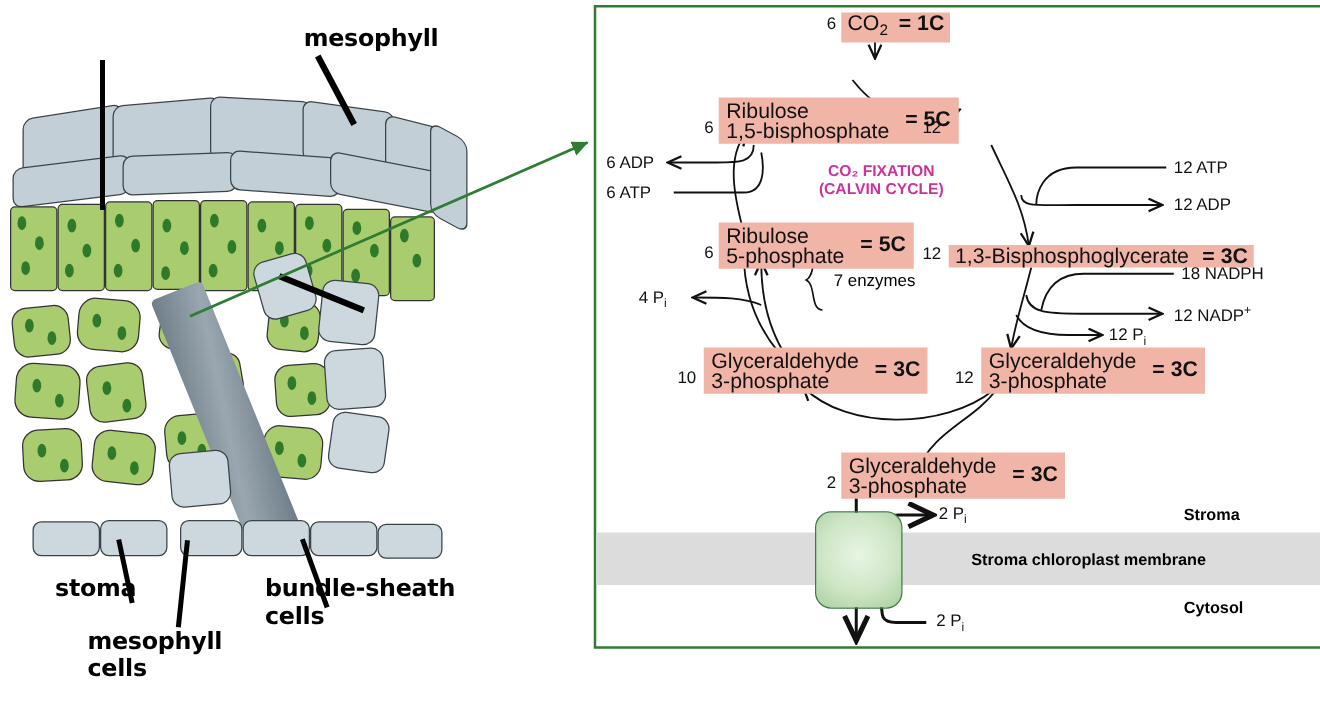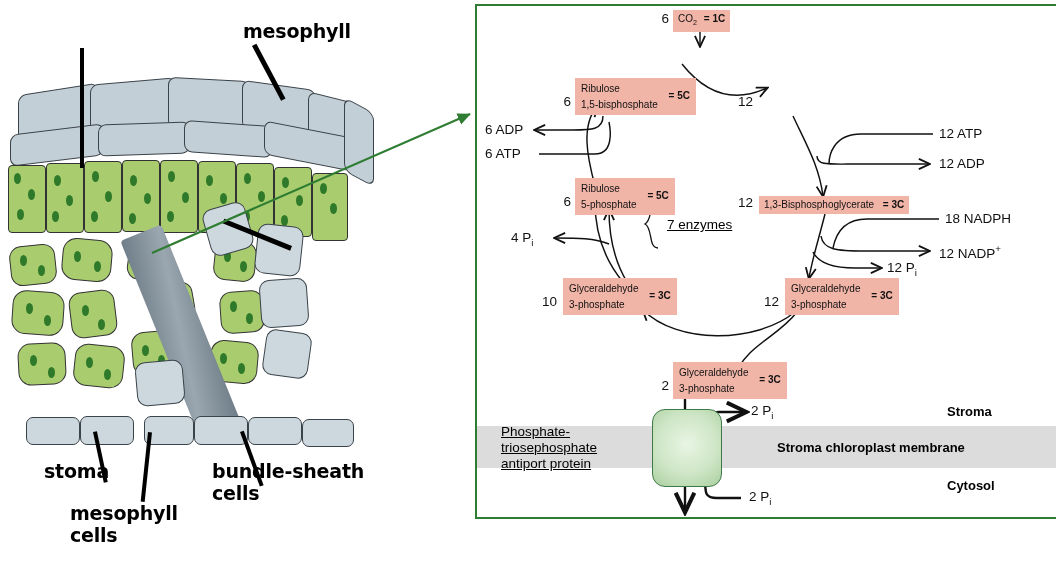--- a/index.html
+++ b/index.html
@@ -18,29 +18,29 @@
   .meso{position:absolute;background:#a9cc6e;border:1.6px solid #333;border-radius:4px;}
   .chl{position:absolute;background:#2e7a2a;border-radius:50%;}
   .bsc{position:absolute;background:#cdd8de;border:1.5px solid #3a4349;border-radius:6px;}
   .vb{position:absolute;background:#7e8b96;}
 
   
   #calvin-panel{left:475px;top:4px;width:585px;height:515px;
     border:2.5px solid #2f7d32;box-sizing:border-box;background:#fff;}
   .panel-inner{position:absolute;left:0;top:0;width:100%;height:100%;}
   .chip{position:absolute;background:#f1b5a8;padding:1px 5px;box-sizing:border-box;
-    font-size:10px;line-height:15.5px;white-space:nowrap;color:#111;}
+    font-size:17px;line-height:15.5px;white-space:nowrap;color:#111;}
   .chip b{font-weight:bold;}
   .chip .two{display:inline-block;vertical-align:middle;}
   .coef{position:absolute;font-size:13.5px;color:#111;text-align:right;white-space:nowrap;}
   .sidetext{position:absolute;font-size:13.5px;color:#111;white-space:nowrap;}
   .fixlabel{position:absolute;color:#cc3399;font-weight:bold;font-size:12.5px;
     line-height:14px;text-align:center;white-space:nowrap;}
   .bold-lab{position:absolute;font-weight:bold;font-size:13px;white-space:nowrap;}
-  .plain-lab{position:absolute;font-size:13.5px;line-height:16px;white-space:nowrap;text-decoration:underline;}
+  .plain-lab{position:absolute;font-size:13.5px;line-height:16px;white-space:nowrap;}
   .membrane{position:absolute;background:#dcdcdc;}
   .transporter{position:absolute;border:1.6px solid #3f7a46;border-radius:13px;
     background:radial-gradient(circle at 50% 45%, #e8f5e4 0%, #cfe6c6 55%, #a9cfa0 100%);}
   svg{position:absolute;left:0;top:0;overflow:visible;}
   sub{font-size:.72em;}
   sup{font-size:.72em;}
 </style>
 </head>
 <body>
 
@@ -302,24 +302,25 @@
       12 NADP<sup>+</sup></div>
     <div class="sidetext" style="left:410px;top:254px;">
       12 P<sub>i</sub></div>
     <div class="sidetext" style="left:34px;top:224px;">
       4 P<sub>i</sub></div>
     <div class="sidetext" style="left:274px;top:397px;">
       2 P<sub>i</sub></div>
     <div class="sidetext" style="left:272px;top:483px;">
       2 P<sub>i</sub></div>
 
+    <div class="fixlabel" style="left:168px;top:124px;width:120px;">
+      <div>CO₂ FIXATION</div>
+      <div>(CALVIN CYCLE)</div>
+    </div>
 
     <div class="plain-lab" style="left:190px;top:211px;">7 enzymes</div>
 
-    <div class="plain-lab" style="left:24px;top:418px;white-space:pre;"><span>Phosphate-
-triosephosphate
-antiport protein</span></div>
 
     <div class="bold-lab" style="left:470px;top:398px;">Stroma</div>
     <div class="bold-lab" style="left:300px;top:434px;">Stroma chloroplast membrane</div>
     <div class="bold-lab" style="left:470px;top:472px;">Cytosol</div>
   </div>
 </div>
 
 </body></html>

